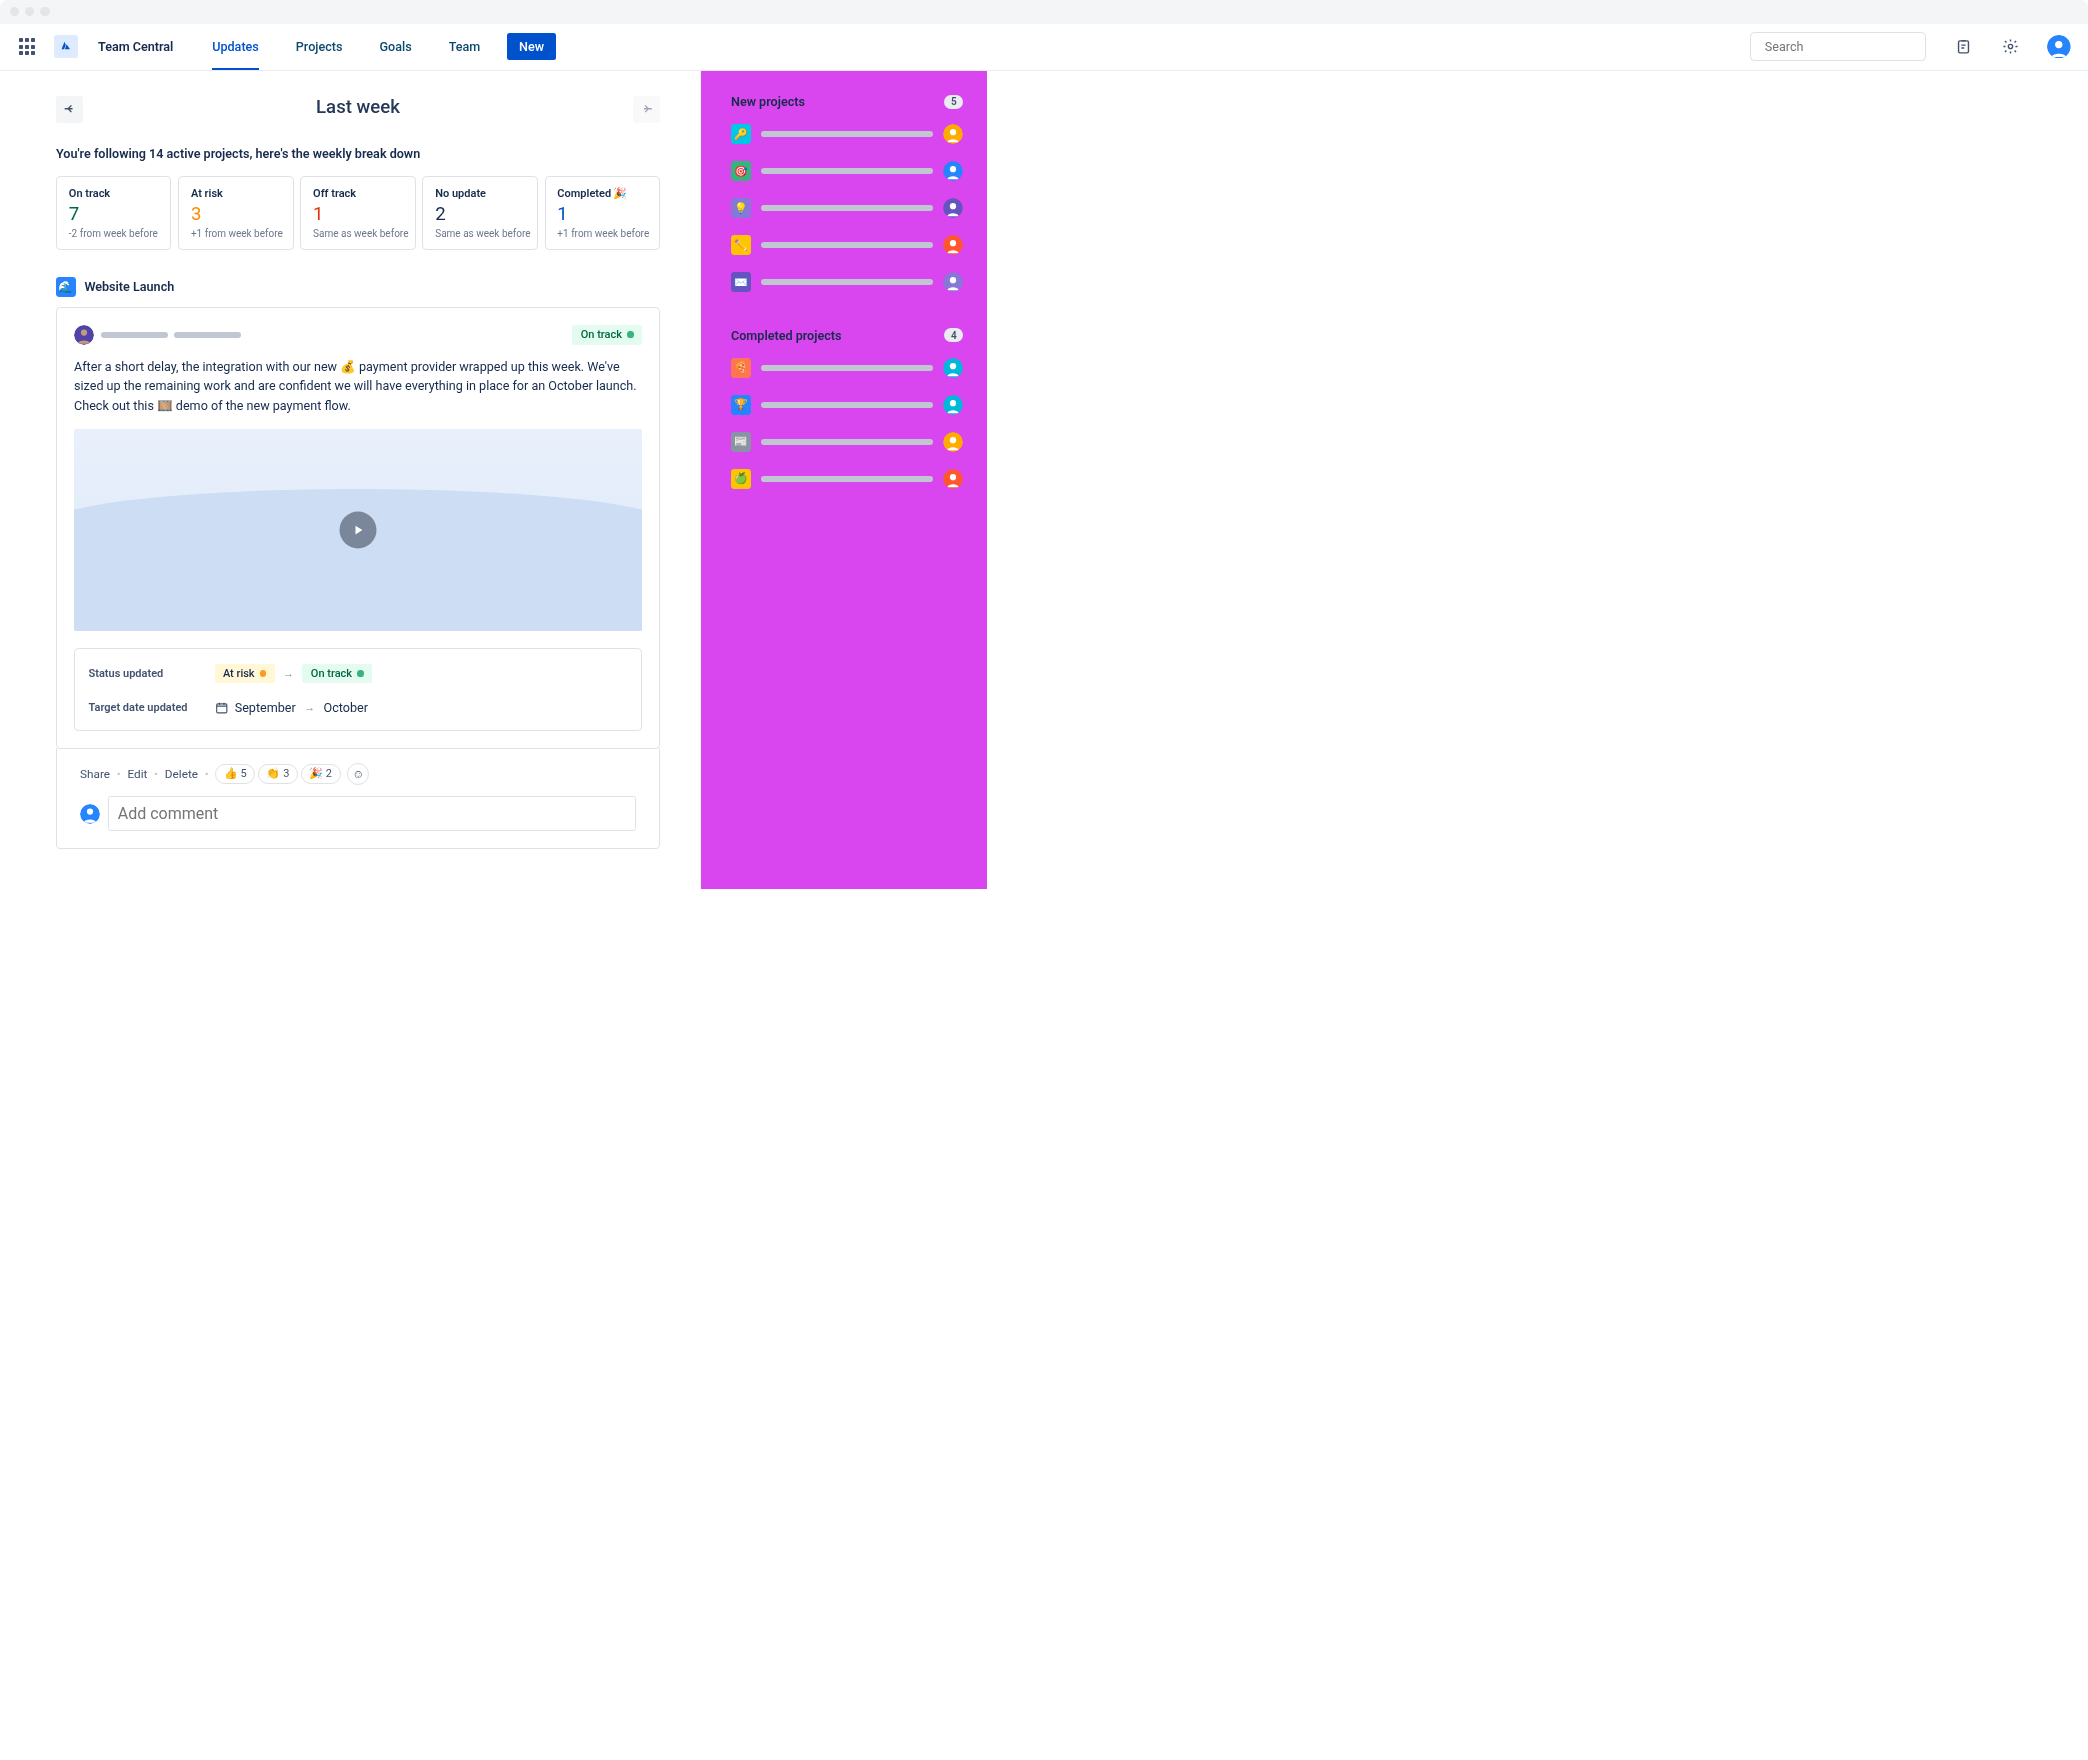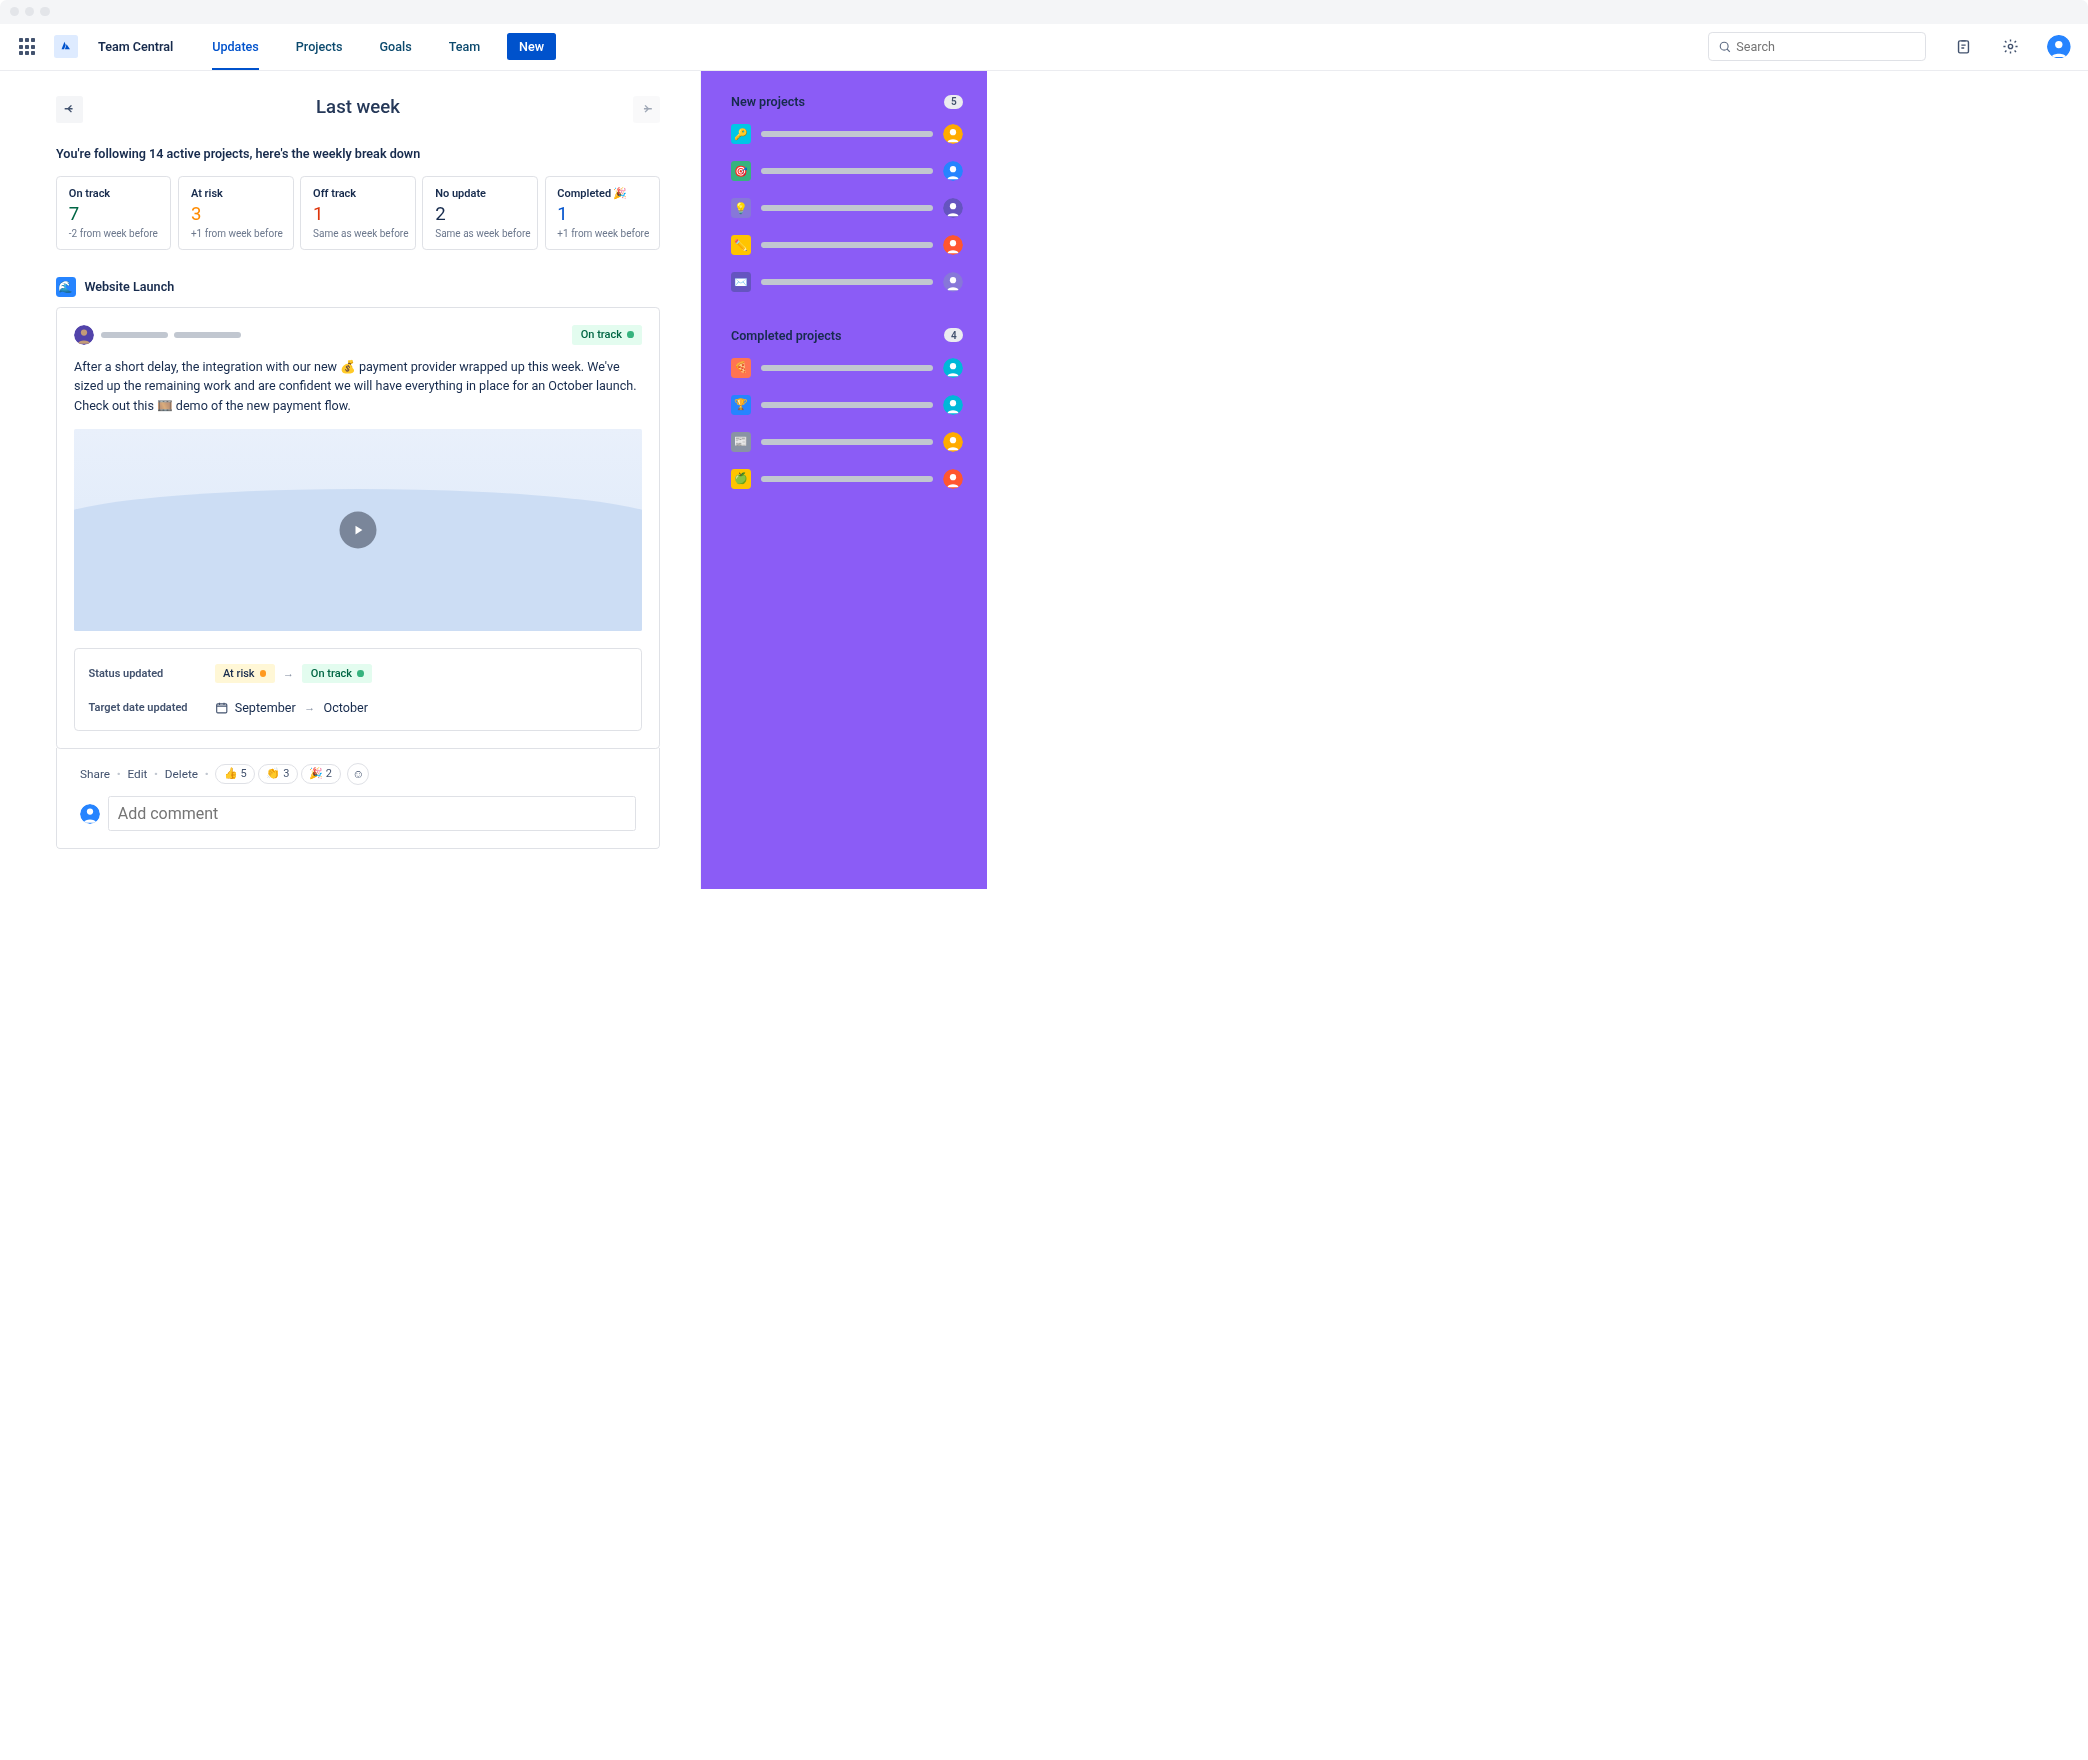--- a/index.html
+++ b/index.html
@@ -10,27 +10,27 @@
 .app-grid{width:20px;height:20px;display:grid;grid-template-columns:repeat(3,1fr);grid-template-rows:repeat(3,1fr);gap:2.5px;padding:1.7px;cursor:pointer;}
 .app-grid span{background:#42526E;border-radius:0.8px;}
 .logo-wrap{width:23.6px;height:23.6px;background:#DEEBFF;border-radius:2.5px;display:flex;align-items:center;justify-content:center;}
 .logo-wrap svg{width:13.5px;height:13.5px;}
 .app-name{font-weight:600;font-size:12.6px;margin-right:11.8px;margin-left:3.4px;}
 .nav-item{font-size:12.6px;font-weight:500;padding:0 10px;height:47px;display:flex;align-items:center;cursor:pointer;color:#0c4a6e;}
 .nav-item.active{color:#0052CC;position:relative;}
 .nav-item.active::after{content:"";position:absolute;bottom:0;left:10px;right:10px;height:2.5px;background:#0052CC;}
 .btn-new{background:#0052CC;color:#fff;padding:5.9px 11.8px;border-radius:2.5px;font-size:12.6px;font-weight:500;cursor:pointer;}
 .spacer{flex:1;}
-.search-wrap{display:flex;align-items:center;border:0.8px solid #DFE1E6;border-radius:4.2px;padding:5.9px 8.4px;width:218px;color:#7A869A;}
+.search-wrap{display:flex;align-items:center;border:0.8px solid #DFE1E6;border-radius:4.2px;padding:5.9px 8.4px;width:176px;color:#7A869A;}
 .search-wrap input{border:none;outline:none;font-size:12.6px;flex:1;margin-left:5px;color:#172B4D;}
 .tb-icon{width:20px;height:20px;color:#42526E;cursor:pointer;margin-left:10px;display:flex;align-items:center;justify-content:center;}
 .avatar-top{width:23.6px;height:23.6px;border-radius:50%;margin-left:10px;}
 .page{display:flex;}
 .main{flex:1;padding:25px 40px 40px 56px;max-width:700px;}
-.side{width:287px;background:#8b5cf6;border-left:0.8px solid #F4F5F7;padding:23.6px 23.6px 23.6px 30px;min-height:810px;text-align:center;}
+.side{width:287px;background:#d946ef;border-left:0.8px solid #F4F5F7;padding:23.6px 23.6px 23.6px 30px;min-height:810px;text-align:center;}
 .hdr-row{display:flex;align-items:flex-start;margin-bottom:23.6px;}
 .nav-arrow{width:27px;height:27px;background:#F4F5F7;border-radius:2.5px;display:flex;align-items:center;justify-content:center;cursor:pointer;color:#42526E;}
 .nav-arrow.dis{opacity:.5;cursor:default;}
 .hdr-title{flex:1;text-align:center;font-size:18.6px;font-weight:500;color:#253858;}
 .follow-line{font-size:12.6px;font-weight:600;margin-bottom:15px;color:#172B4D;}
 .stat-row{display:flex;gap:6.7px;margin-bottom:27px;}
 .stat-card{border:0.8px solid #DFE1E6;border-radius:4.2px;padding:10px 11.8px;flex:1;min-width:0;}
 .stat-label{font-size:11px;font-weight:600;margin-bottom:1.7px;}
 .stat-val{font-size:18.6px;font-weight:400;line-height:1.3;}
 .stat-delta{font-size:10px;color:#6B778C;margin-top:1.7px;white-space:nowrap;}

